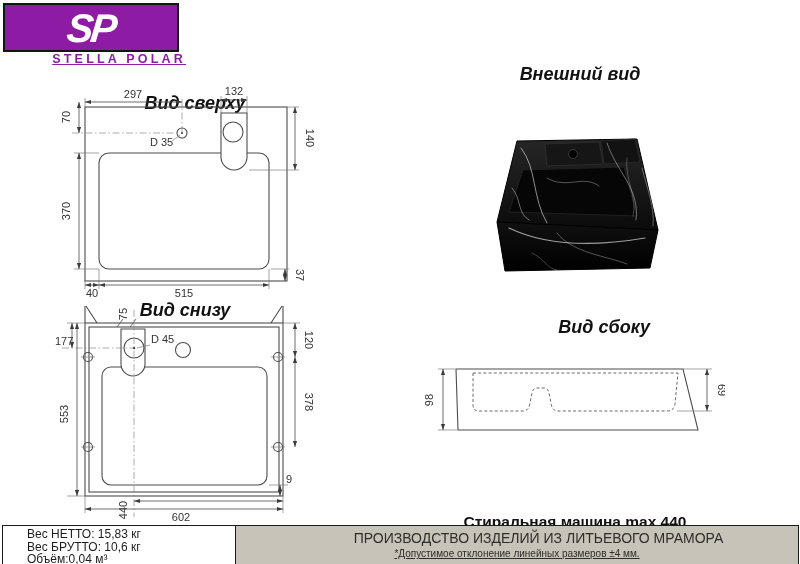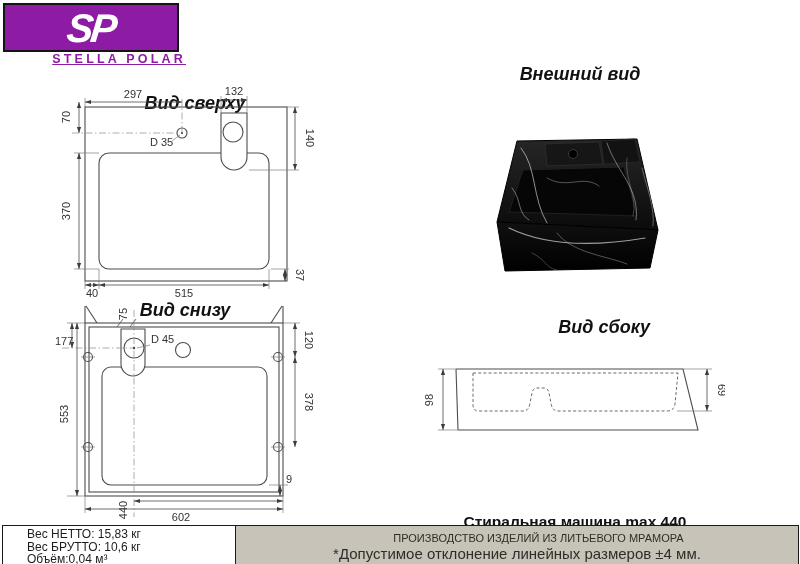--- a/index.html
+++ b/index.html
@@ -16,22 +16,22 @@
   .vtitle{position:absolute;font-weight:bold;font-style:italic;font-size:18px;color:#111;
           text-align:center;white-space:nowrap;}
   #machine-note{position:absolute;left:430px;top:485px;width:290px;text-align:center;
                 font-weight:bold;font-size:15.5px;color:#111;white-space:nowrap;margin-top:28px;}
   
   #footer{position:absolute;left:2px;top:525px;width:795px;height:39px;border:1px solid #1a1a1a;
           background:#fff;display:flex;}
   #footer-weights{width:208px;padding:2px 0 0 24px;font-size:12px;line-height:12.6px;color:#1d1d1d;}
   #footer-prod{flex:1;background:#c7c3b8;border-left:1px solid #1a1a1a;text-align:center;
                padding-top:5px;color:#2e2d2a;}
-  #footer-prod .l1{font-size:11px;line-height:15px;padding-left:43px;}
-  #footer-prod .l2{font-size:15px;line-height:15px;}
+  #footer-prod .l1{font-size:14px;line-height:15px;padding-left:43px;}
+  #footer-prod .l2{font-size:10px;line-height:15px;text-decoration:underline;}
   
   .drawing{position:absolute;}
   .ln{stroke:#4d4d4d;stroke-width:1.1;fill:none;}
   .fw{fill:#ffffff;stroke:#4d4d4d;stroke-width:1.1;}
   .dim{stroke:#4a4a4a;stroke-width:.8;fill:none;}
   .ext{stroke:#7d7d7d;stroke-width:.7;fill:none;}
   .cl{stroke:#8a8a8a;stroke-width:.7;stroke-dasharray:7 2.5 1.5 2.5;fill:none;}
   .dsh{stroke:#5a5a5a;stroke-width:.9;stroke-dasharray:3 2.2;fill:none;}
   .dtx{font-family:"Liberation Sans",sans-serif;font-size:11px;fill:#333;}
 </style>

